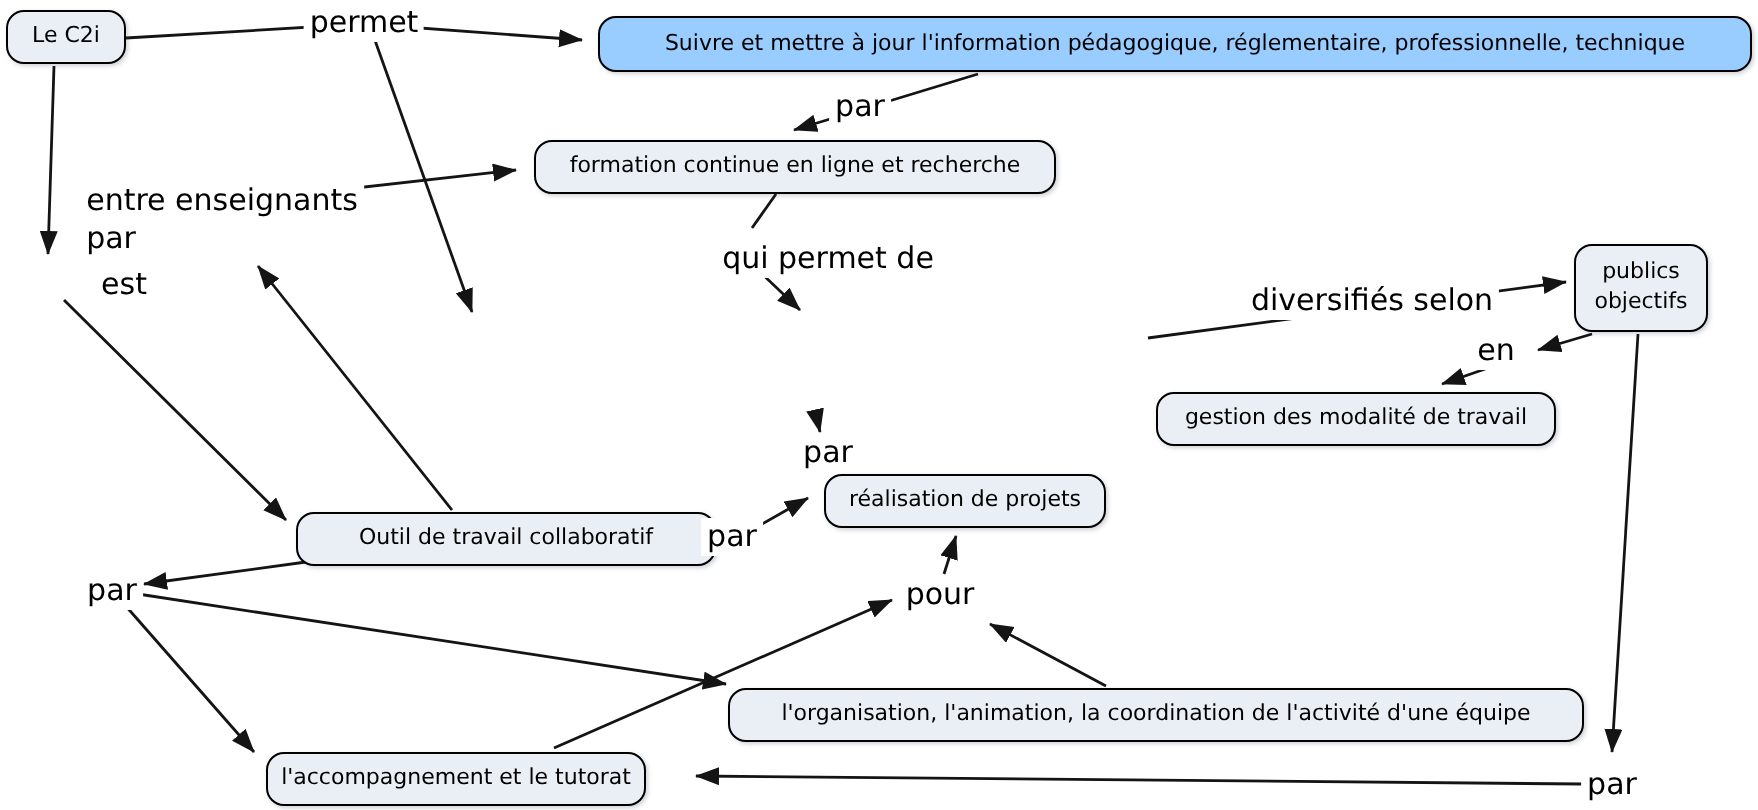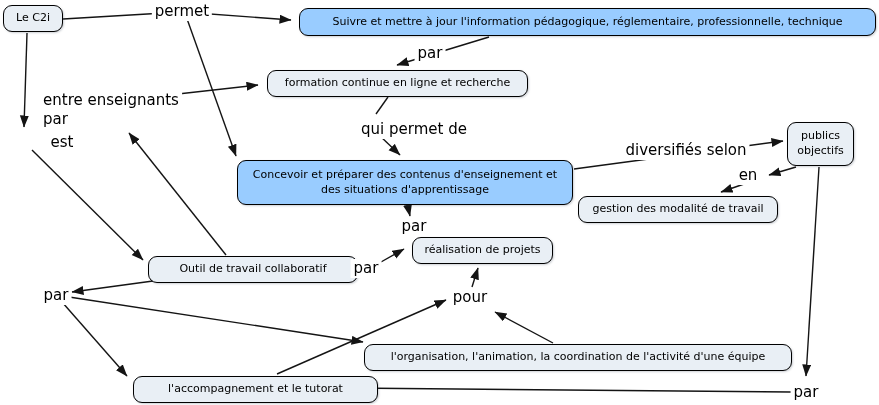--- a/index.html
+++ b/index.html
@@ -89,33 +89,32 @@
     <line class="edge" x1="819" y1="167" x2="806" y2="376" marker-end="url(#arr)"></line>
     <line class="edge" x1="791" y1="392" x2="348" y2="388" marker-end="url(#arr)"></line>
   </svg>
 
   <div class="node" style="left:3px; top:5px; width:60px; height:27px;">Le C2i</div>
 
   <div class="node blue" style="left:299px; top:8px; width:577px; height:28px;">Suivre et mettre à jour l'information pédagogique, réglementaire, professionnelle, technique</div>
 
   <div class="node" style="left:267px; top:70px; width:261px; height:27px;">formation continue en ligne et recherche</div>
 
-  <div class="node blue wrap" style="left:237px; top:160px; width:336px; height:45px;">Concevoir et préparer des contenus d'enseignement et des situations d'apprentissage</div>
 
   <div class="node" style="left:578px; top:196px; width:200px; height:27px;">gestion des modalité de travail</div>
 
   <div class="node wrap" style="left:787px; top:122px; width:67px; height:44px; padding:2px 3px;">publics objectifs</div>
 
   <div class="node" style="left:148px; top:256px; width:210px; height:27px;">Outil de travail collaboratif</div>
 
   <div class="node" style="left:412px; top:237px; width:141px; height:27px;">réalisation de projets</div>
 
   <div class="node" style="left:364px; top:344px; width:428px; height:27px;">l'organisation, l'animation, la coordination de l'activité d'une équipe</div>
 
-  <div class="node" style="left:133px; top:376px; width:245px; height:27px;">l'accompagnement et le tutorat</div>
+  <div class="node" style="left:133px; top:376px; width:190px; height:27px;">l'accompagnement et le tutorat</div>
 
   <span class="lbl" style="left:182px; top:2px;">permet</span>
   <span class="lbl" style="left:430px; top:44px;">par</span>
   <span class="lbl" style="left:111px; top:91px;">entre enseignants
 par</span>
   <span class="lbl" style="left:370px; top:120px;margin-left:44px;">qui permet de</span>
   <span class="lbl" style="left:23px; top:133px;margin-left:39px;">est</span>
   <span class="lbl" style="left:686px; top:141px;">diversifiés selon</span>
   <span class="lbl" style="left:748px; top:166px;">en</span>
   <span class="lbl" style="left:414px; top:217px;">par</span>

